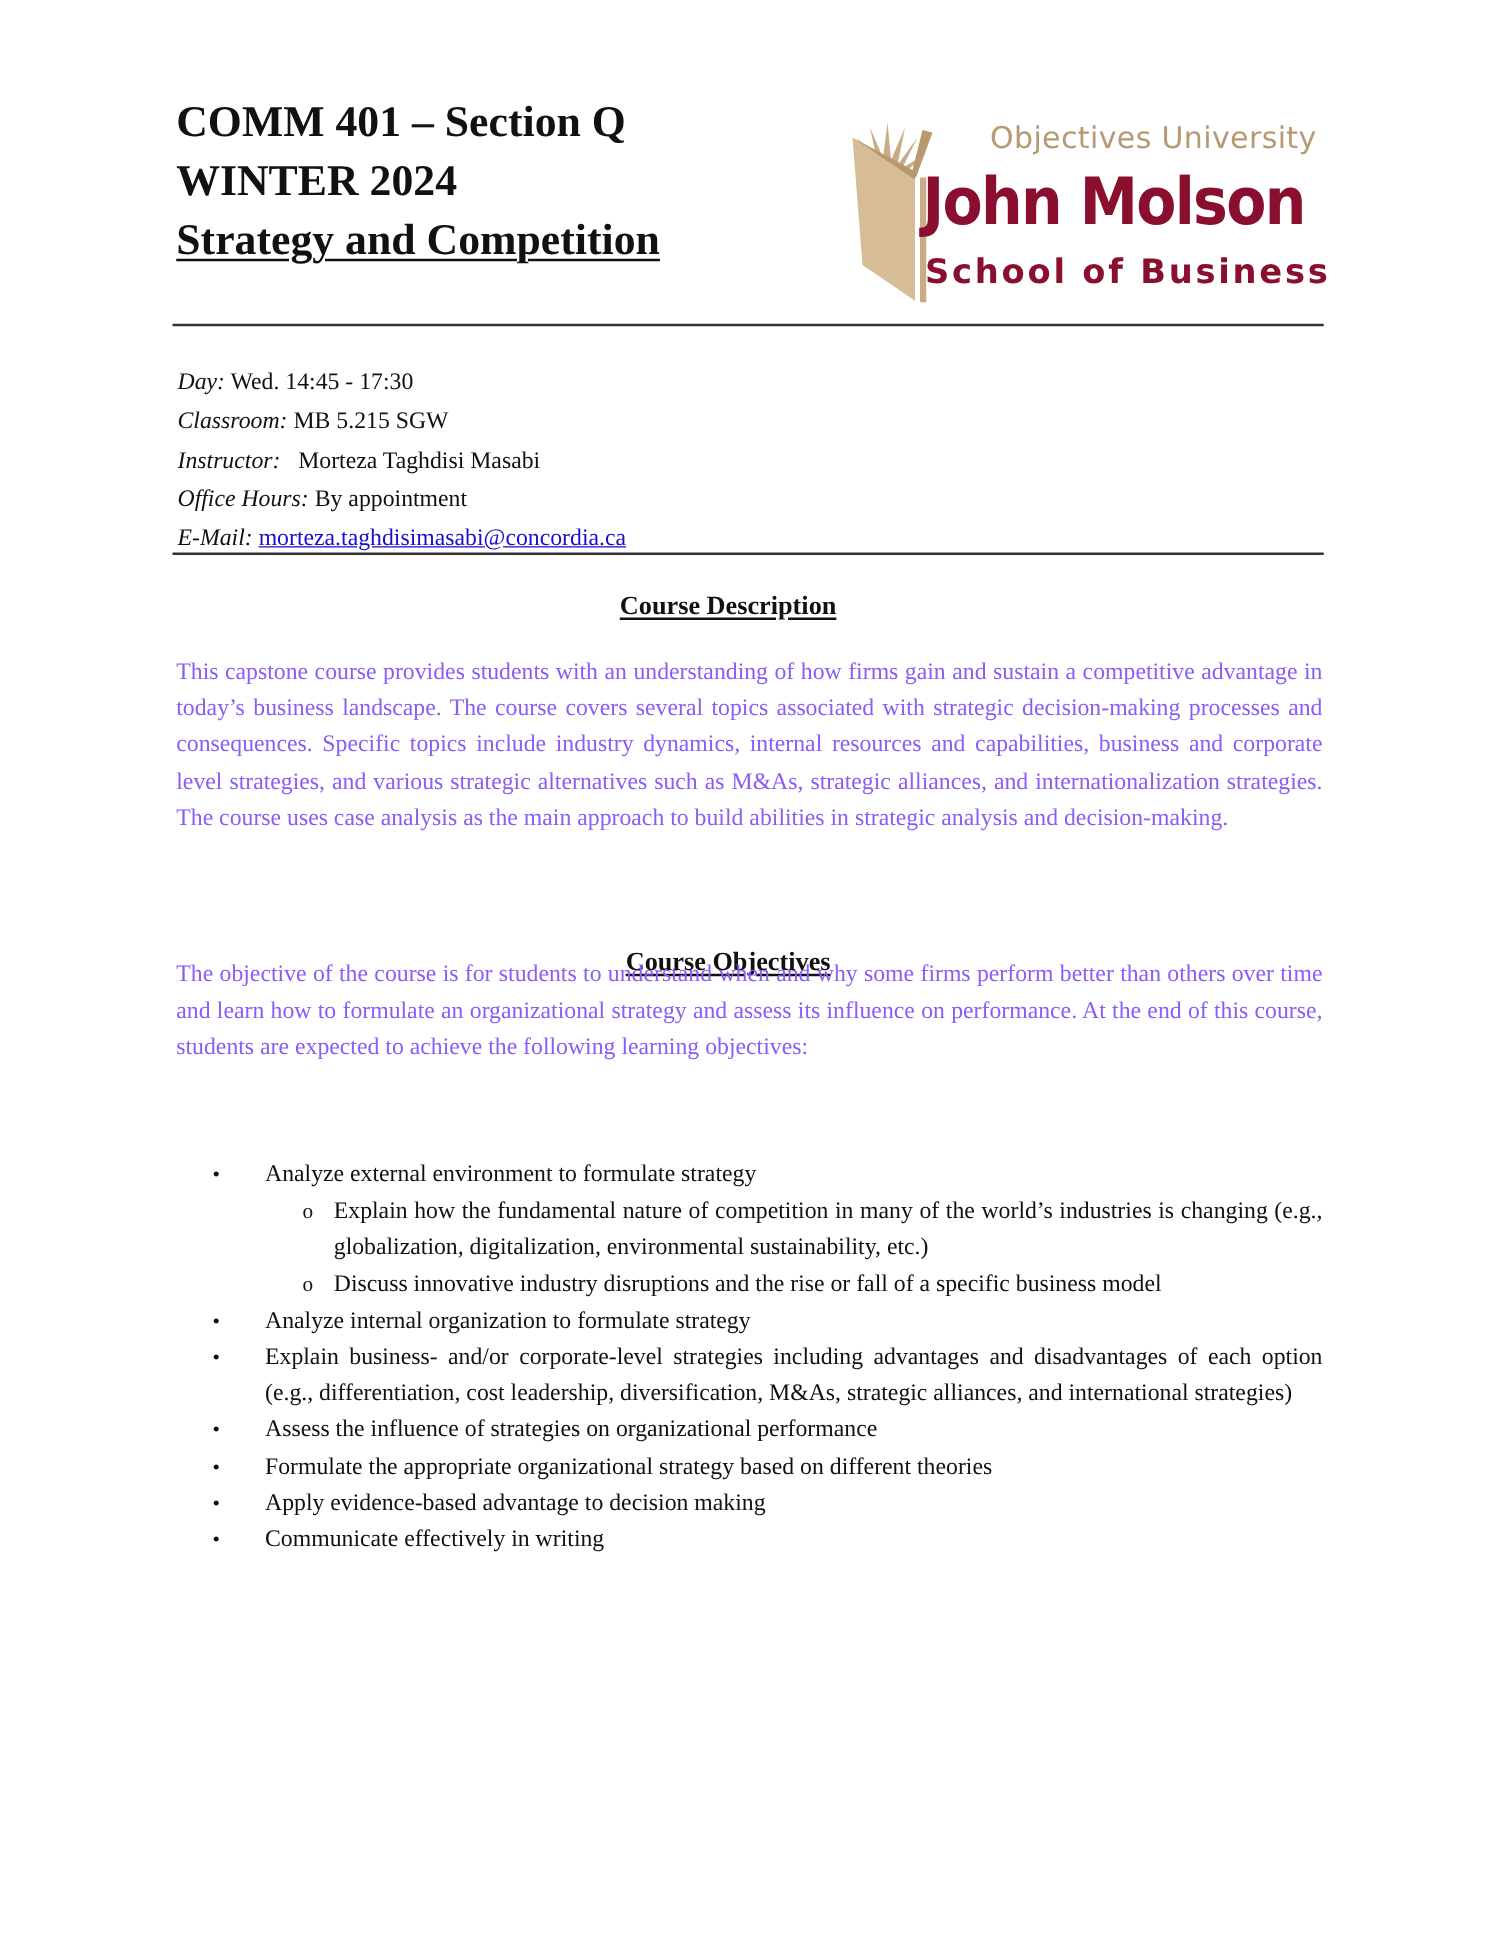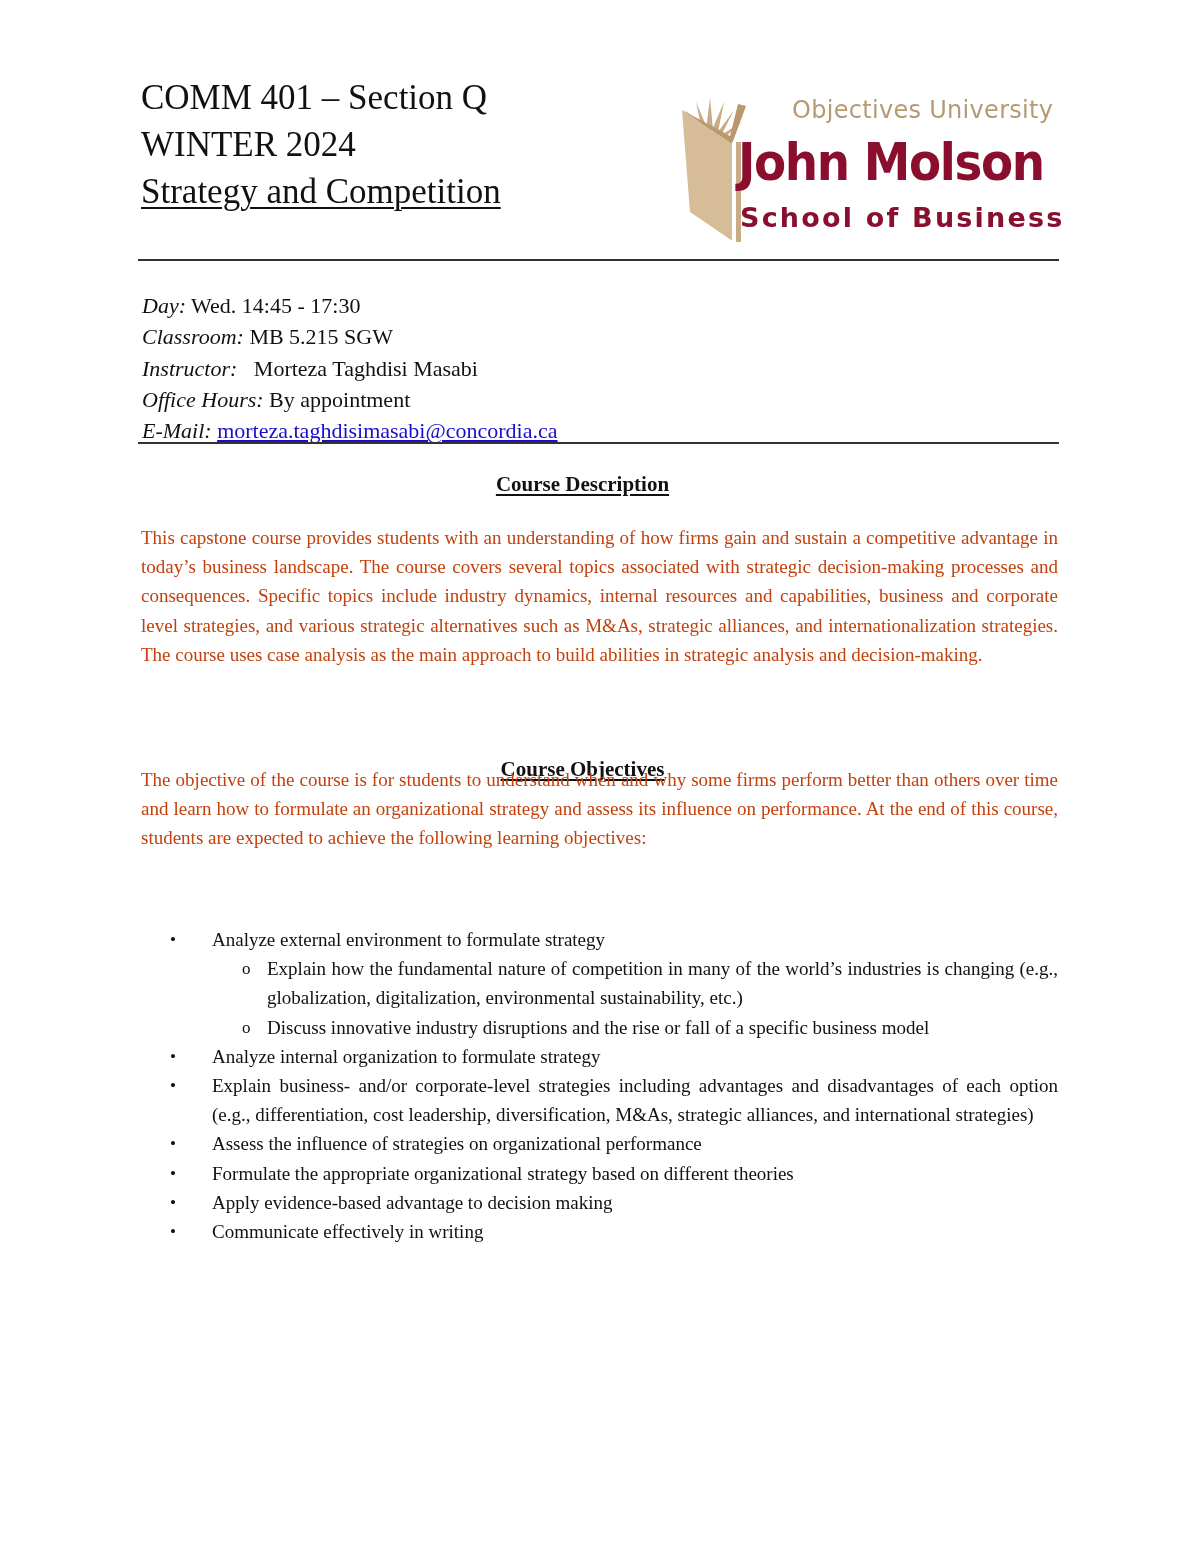--- a/index.html
+++ b/index.html
@@ -1,40 +1,40 @@
 <!DOCTYPE html>
 <html><head>
 <meta charset="utf-8">
 <style>
   html, body { margin: 0; padding: 0; background: #ffffff; }
   body { width: 1200px; height: 1553px; position: relative; overflow: hidden; font-family: "DejaVu Serif", "Liberation Serif", serif; color: #111; }
   .page { position: absolute; left: 0; top: 0; width: 1200px; height: 1553px; background: #fff; }
 
   .title-block { position: absolute; left: 141px; top: 74px; width: 480px; }
-  .title-line { font-family: "Liberation Serif", serif; font-weight: normal; font-size: 35px; line-height: 47px; color: #111; white-space: nowrap; }
+  .title-line { font-family: "Liberation Serif", serif; font-weight: bold; font-size: 35px; line-height: 47px; color: #111; white-space: nowrap; }
   .title-line.u { text-decoration: underline; text-decoration-thickness: 2px; text-underline-offset: 4px; }
 
   .logo { position: absolute; left: 676px; top: 92px; width: 390px; height: 150px; }
   .logo svg { position: absolute; left: 0; top: 0; }
   .logo-cu { position: absolute; left: 116px; top: 4px; font-family: "DejaVu Sans", sans-serif; font-size: 24px; color: #b59a73; white-space: nowrap; letter-spacing: 0.3px; }
   .logo-jm { position: absolute; left: 62px; top: 40px; font-family: "DejaVu Sans", sans-serif; font-weight: bold; font-size: 52px; color: #8a0f2f; white-space: nowrap; letter-spacing: -1.5px; transform: scaleX(0.9); transform-origin: left; }
   .logo-sb { position: absolute; left: 64px; top: 110px; font-family: "DejaVu Sans", sans-serif; font-weight: bold; font-size: 27px; color: #8a0f2f; white-space: nowrap; letter-spacing: 2.2px; }
 
   .rule { position: absolute; left: 138px; width: 921px; background: #333; }
   .rule.top { top: 259px; height: 2px; }
   .rule.bottom { top: 442px; height: 2px; }
 
   .info { position: absolute; left: 142px; top: 290px; width: 900px; }
-  .info-row { font-family: "Liberation Serif", serif; font-size: 22px; line-height: 31.3px; white-space: nowrap; color: #111; }
+  .info-row { font-family: "Liberation Serif", serif; font-size: 19px; line-height: 31.3px; white-space: nowrap; color: #111; }
   .info-row .lbl { font-style: italic; }
   .info-row a { color: #1a0dcc; text-decoration: underline; }
 
   .section-heading { position: absolute; left: 122px; width: 921px; text-align: center; font-family: "Liberation Serif", serif; font-weight: bold; font-size: 21px; text-decoration: underline; text-underline-offset: 3px; color: #111; }
 
-  .para { position: absolute; left: 141px; width: 917px; font-family: "Liberation Serif", serif; font-size: 19px; line-height: 29.2px; text-align: justify; color: #c2410c; }
+  .para { position: absolute; left: 141px; width: 917px; font-family: "Liberation Serif", serif; font-size: 19px; line-height: 29.2px; text-align: justify; color: #8b5cf6; }
 
   .list { position: absolute; left: 141px; top: 925px; width: 917px; margin: 0; padding: 0; list-style: none; font-family: "Liberation Serif", serif; font-size: 19px; line-height: 29.2px; color: #111; }
   .li { position: relative; padding-left: 71px; text-align: justify; }
   .li .bullet { position: absolute; left: 29px; top: 0; font-size: 17px; }
   .sub { margin: 0; padding: 0; list-style: none; }
   .sli { position: relative; padding-left: 55px; text-align: justify; }
   .sli .bullet { position: absolute; left: 30px; top: 0; font-size: 17px; }
 </style>
 </head>
 <body>

